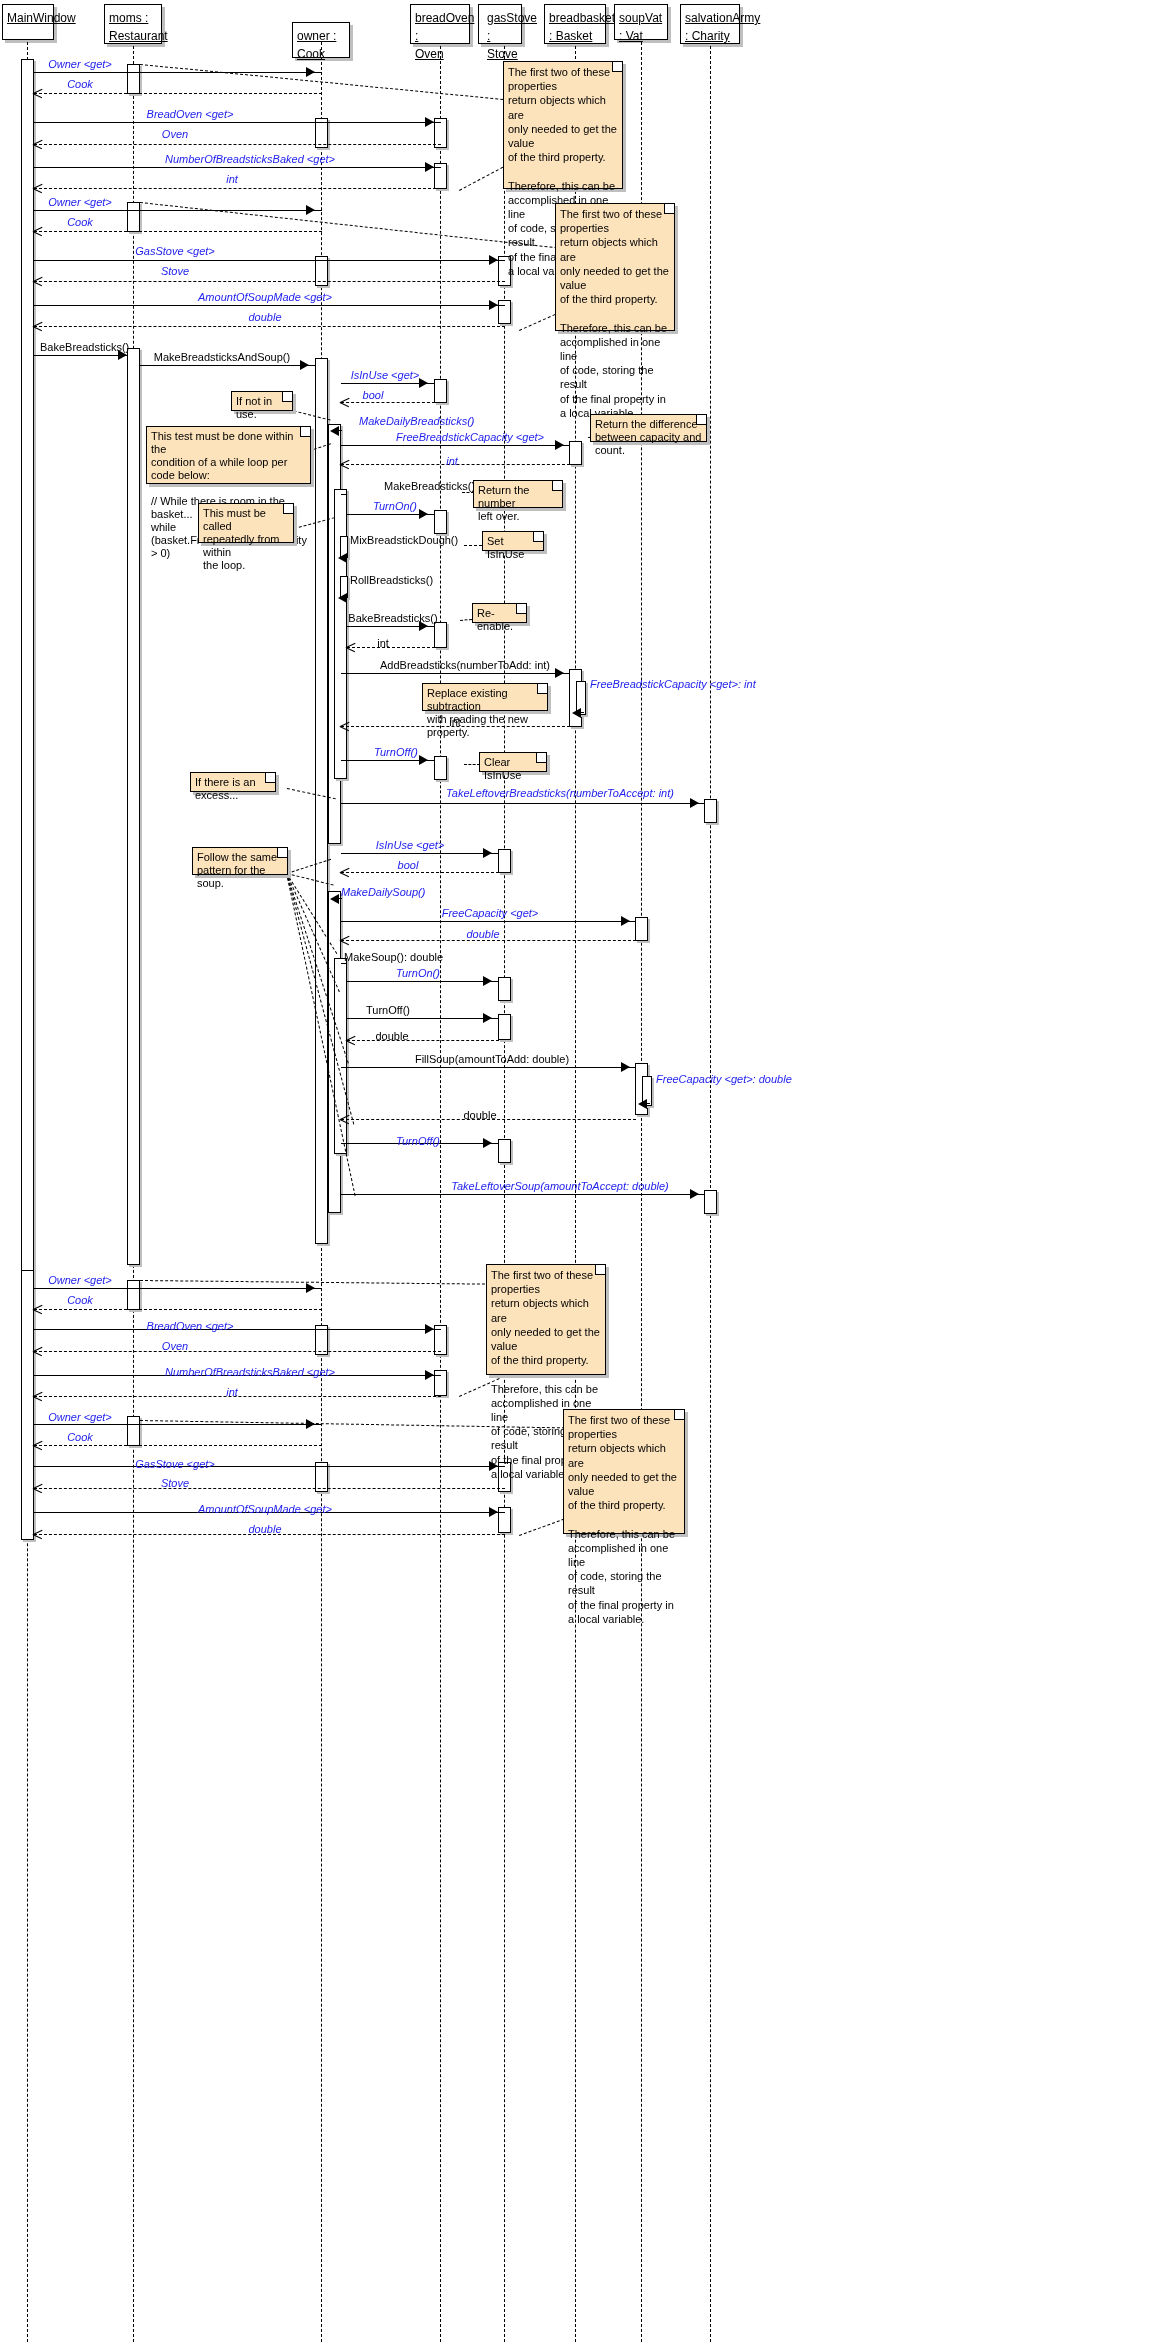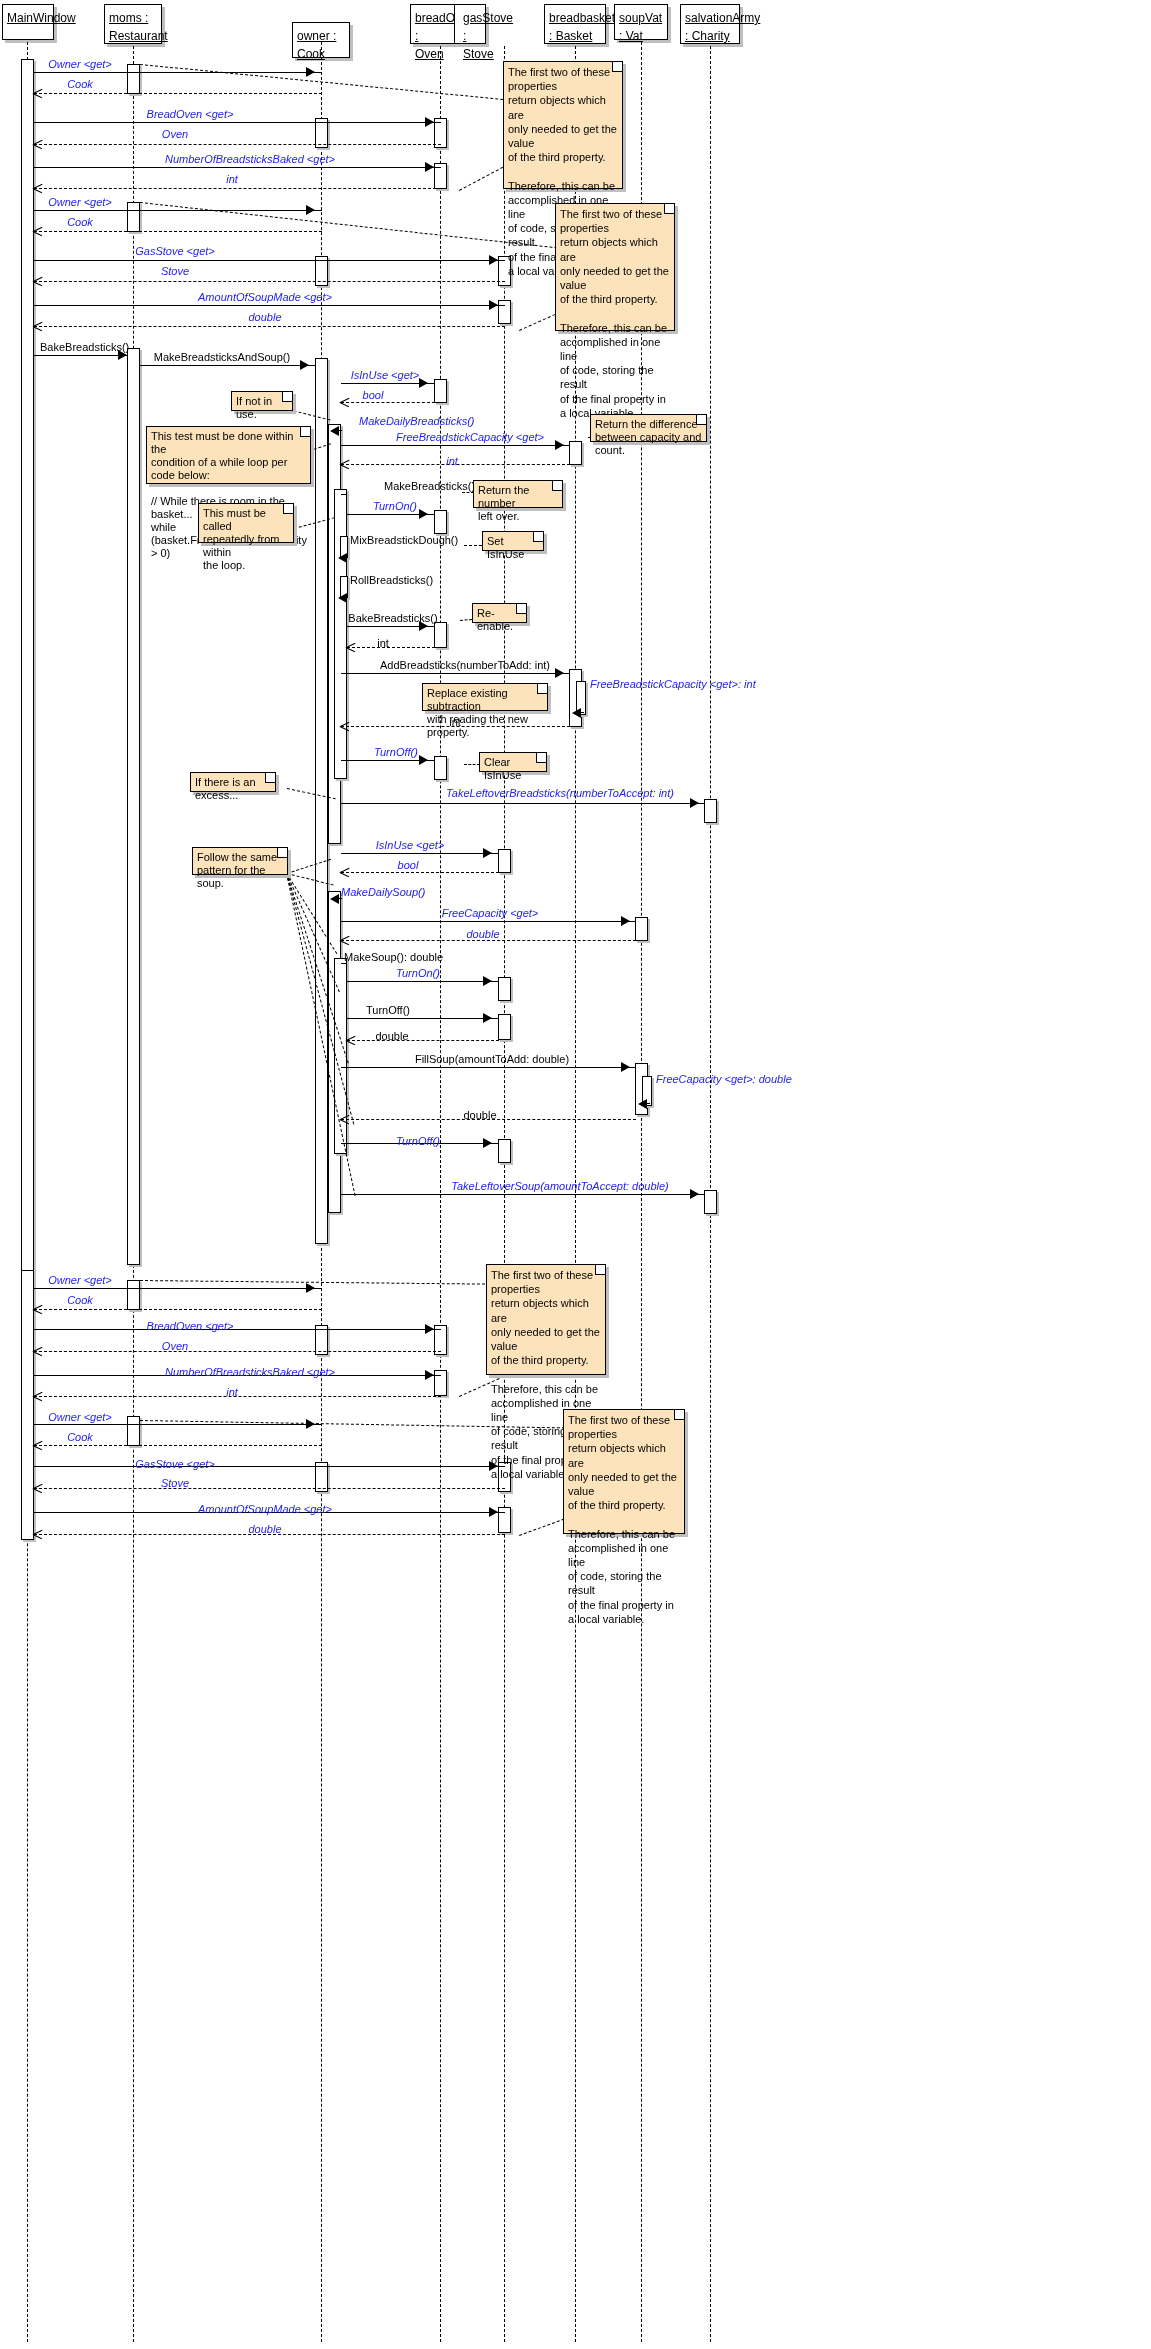--- a/index.html
+++ b/index.html
@@ -59,21 +59,21 @@
     <span style="white-space:pre-line;">moms :
 Restaurant</span>
   </div>
   <div class="lifeline-head" style="left:292px;top:22px;width:58px;height:36px;">
     <span>owner : Cook</span>
   </div>
   <div class="lifeline-head" style="left:410px;top:4px;width:60px;height:40px;">
     <span style="white-space:pre-line;">breadOven :
 Oven</span>
   </div>
-  <div class="lifeline-head" style="left:454px;top:4px;width:32px;height:40px;padding-left:8px;">
+  <div class="lifeline-head" style="left:478px;top:4px;width:44px;height:40px;padding-left:8px;">
     <span style="white-space:pre-line;">gasStove :
 Stove</span>
   </div>
   <div class="lifeline-head" style="left:544px;top:4px;width:62px;height:40px;">
     <span style="white-space:pre-line;">breadbasket
 : Basket</span>
   </div>
   <div class="lifeline-head" style="left:614px;top:4px;width:54px;height:36px;">
     <span>soupVat : Vat</span>
   </div>

